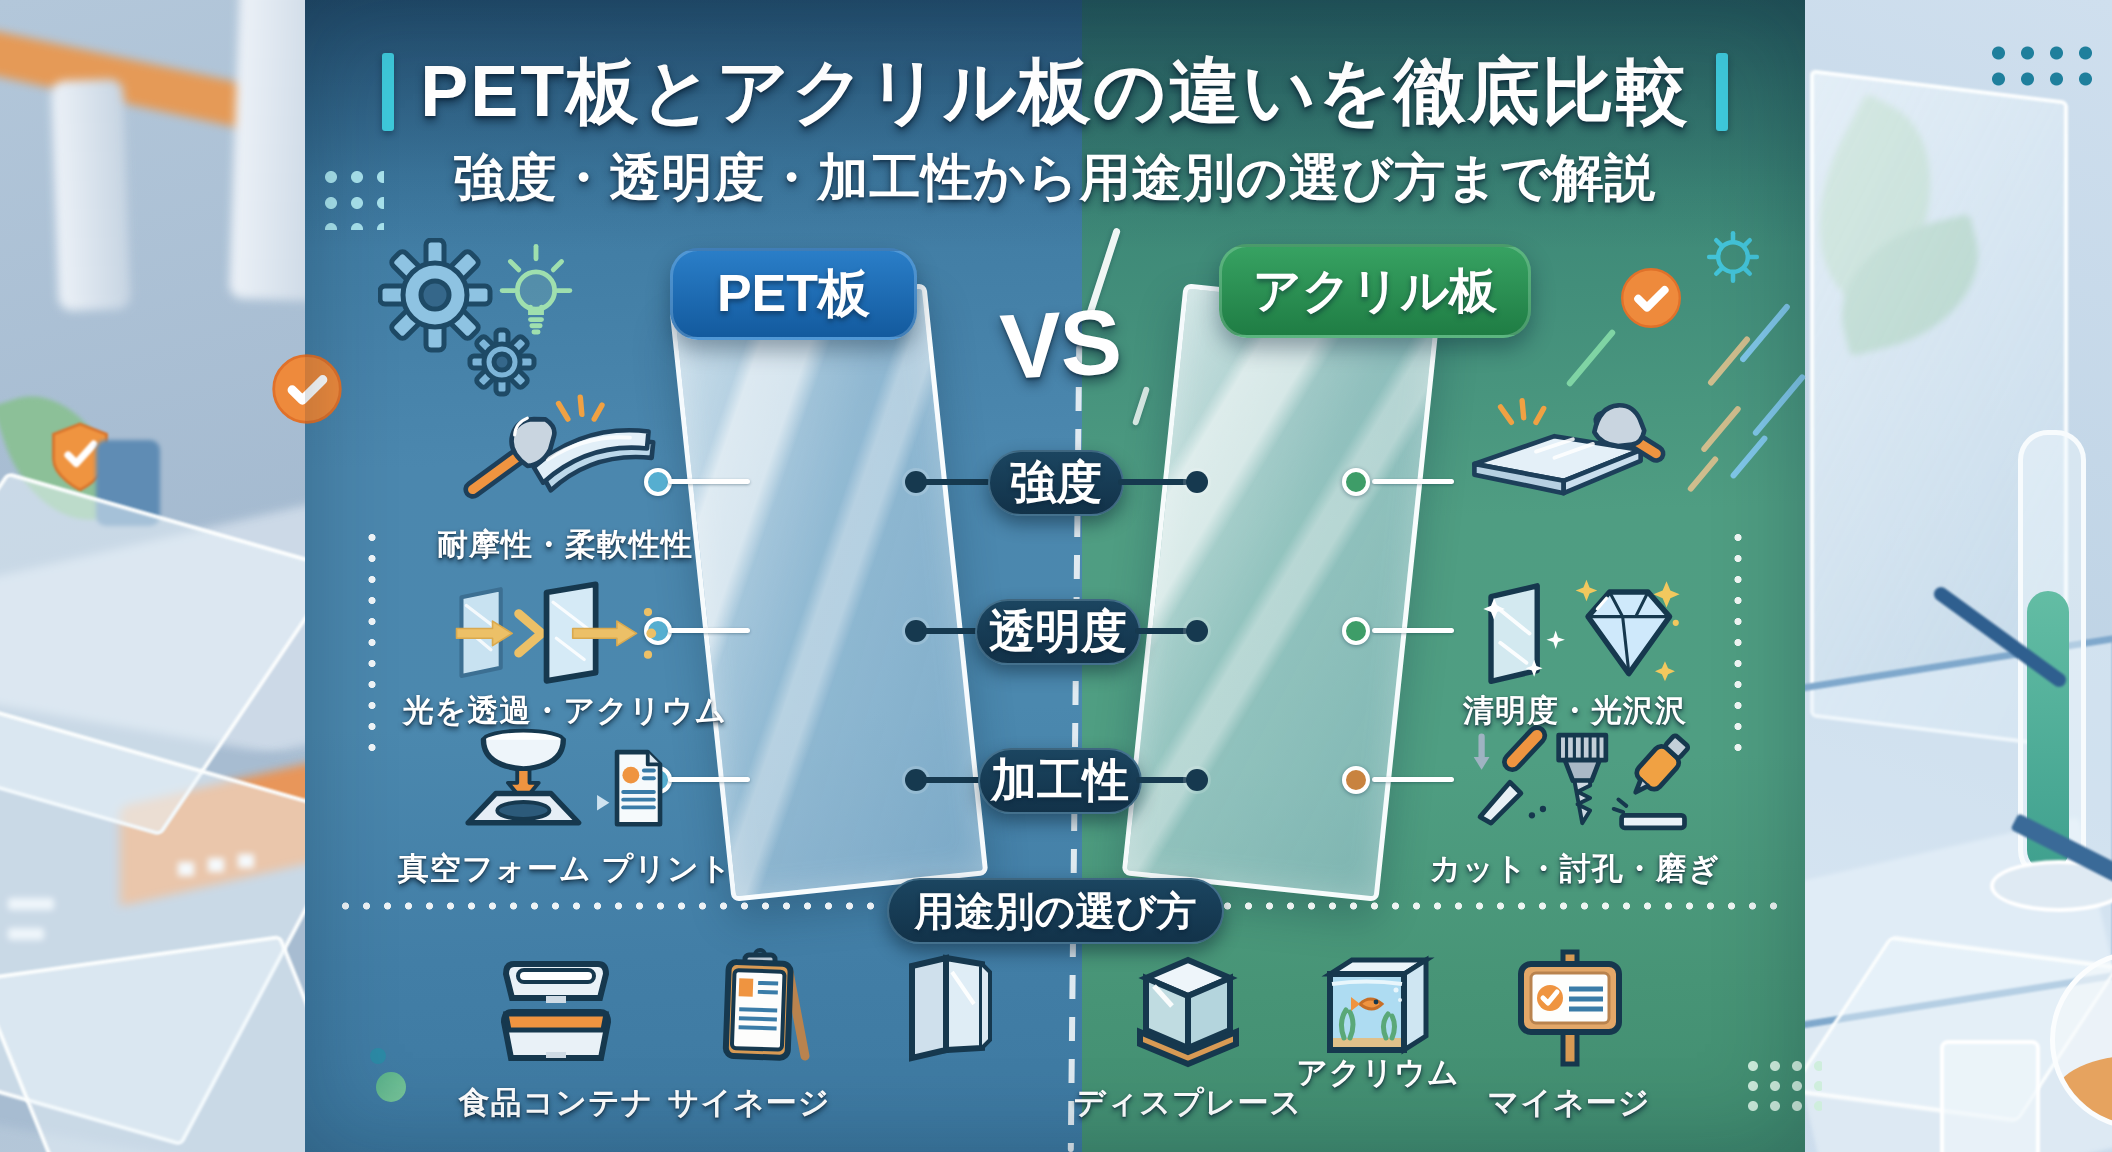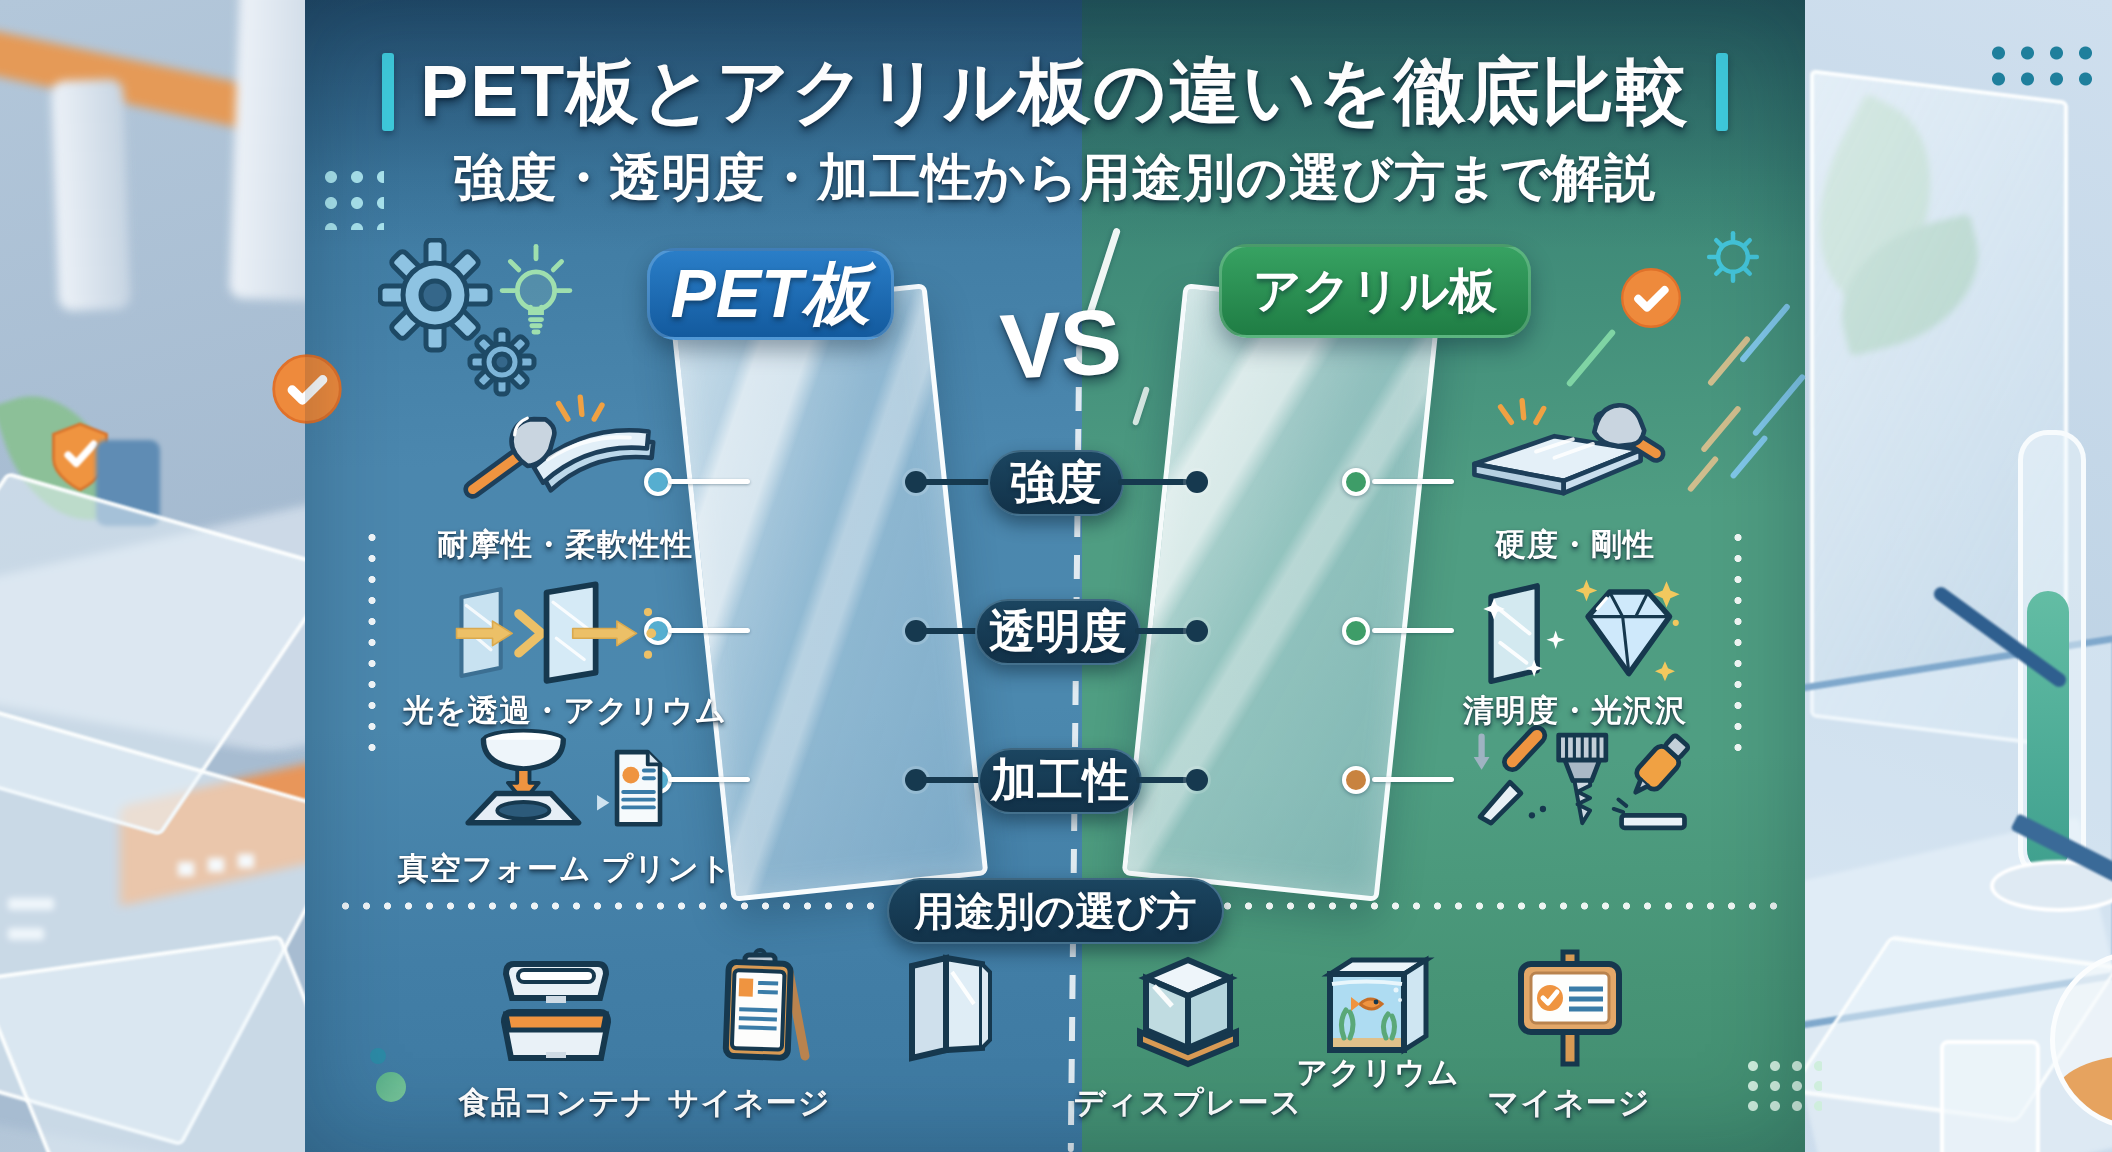--- a/index.html
+++ b/index.html
@@ -21,21 +21,21 @@
   .top-shade{left:305px;top:0;width:1500px;height:250px;background:linear-gradient(180deg,rgba(13,42,66,.35),rgba(13,42,66,0));}
   .panel-shade{left:305px;top:0;width:1500px;height:1152px;box-shadow:inset 0 0 90px rgba(8,28,48,.28);pointer-events:none;}
   .divider{left:1072px;top:345px;width:6px;height:807px;background:repeating-linear-gradient(180deg,rgba(255,255,255,.92) 0 24px,transparent 24px 42px);border-radius:3px;transform:rotate(.6deg);opacity:.9;}
   
   .title-wrap{left:305px;top:44px;width:1500px;display:flex;justify-content:center;align-items:center;gap:26px;}
   .title-bar{width:12px;height:78px;background:#3ec8da;border-radius:3px;box-shadow:0 3px 6px rgba(5,30,50,.4);}
   .title-text{font-size:72px;font-weight:800;color:#fff;letter-spacing:2px;text-shadow:0 5px 9px rgba(5,25,45,.6),0 2px 3px rgba(5,25,45,.55);white-space:nowrap;}
   .subtitle{left:305px;top:144px;width:1500px;text-align:center;font-size:51px;font-weight:800;color:#fff;letter-spacing:1px;text-shadow:0 4px 8px rgba(5,25,45,.6),0 2px 3px rgba(5,25,45,.5);}
   
   .badge{display:flex;align-items:center;justify-content:center;color:#fff;font-weight:800;border-radius:28px;box-shadow:0 10px 22px rgba(5,30,50,.38);text-shadow:0 3px 5px rgba(5,25,45,.5);}
-  .badge-pet{left:647px;top:248px;width:241px;height:86px;font-size:68px;background:linear-gradient(180deg,#2a7ec8,#135a9e);border:3px solid rgba(200,230,255,.25);font-style:italic;}
+  .badge-pet{left:670px;top:248px;width:241px;height:86px;font-size:52px;background:linear-gradient(180deg,#2a7ec8,#135a9e);border:3px solid rgba(200,230,255,.25);}
   .badge-acr{left:1219px;top:244px;width:306px;height:88px;font-size:48px;background:linear-gradient(180deg,#37a262,#1f7d44);border:3px solid rgba(205,245,220,.25);}
   .vs{left:995px;top:292px;width:130px;text-align:center;font-size:92px;font-weight:800;color:#fff;letter-spacing:-2px;transform:rotate(-3deg);text-shadow:0 6px 12px rgba(5,25,45,.55),0 2px 3px rgba(5,25,45,.5);}
   
   .glass{background:linear-gradient(112deg,rgba(238,247,252,.8) 0%,rgba(205,228,242,.55) 45%,rgba(176,208,228,.5) 100%);border:5px solid rgba(252,254,255,.95);border-radius:8px;box-shadow:0 18px 40px rgba(10,40,60,.28),inset 0 0 30px rgba(255,255,255,.25);overflow:hidden;}
   .glass::after{content:"";position:absolute;inset:0;background:linear-gradient(115deg,transparent 16%,rgba(255,255,255,.55) 19%,rgba(255,255,255,.55) 29%,transparent 33%,transparent 46%,rgba(255,255,255,.35) 49%,rgba(255,255,255,.35) 54%,transparent 57%);}
   .glass-left{left:700px;top:295px;width:248px;height:585px;transform:rotate(-6deg);}
   .glass-right{left:1152px;top:295px;width:248px;height:585px;transform:rotate(6deg);}
   
   .pill{display:flex;align-items:center;justify-content:center;background:linear-gradient(180deg,#1b4560,#123249);border:2px solid rgba(130,180,210,.4);border-radius:40px;color:#fff;font-weight:800;font-size:46px;box-shadow:0 8px 18px rgba(5,25,40,.45);text-shadow:0 2px 4px rgba(5,25,45,.5);}
   .cline{height:6px;background:#16394f;border-radius:3px;}
@@ -230,21 +230,20 @@
       <path d="M8 96 L112 60 L224 78 L124 118 Z" fill="#e4f0f8" stroke="#1d3f5a" stroke-width="6"></path>
       <path d="M8 96 L124 118 L124 134 L8 110 Z" fill="#b6d0e2" stroke="#1d3f5a" stroke-width="6"></path>
       <path d="M124 118 L224 78 L224 92 L124 134 Z" fill="#cadfee" stroke="#1d3f5a" stroke-width="6"></path>
       <path d="M88 80 L136 64 M112 88 L162 70" stroke="rgba(255,255,255,.85)" stroke-width="5"></path>
       <g transform="rotate(32 210 60)">
         <rect x="160" y="52" width="100" height="18" rx="9" fill="#ef9440" stroke="#1d3f5a" stroke-width="6"></rect>
         <path d="M168 80 q-12 -32 8 -46 q16 -11 34 1 l12 9 q6 16 -4 24 l-14 11 q-20 10 -36 1 z" fill="#c9d5e0" stroke="#1d3f5a" stroke-width="6"></path>
       </g>
     </g>
   </svg>
-  <div class="abs flabel" style="left:1385px;top:524px;">硬度・剛性</div>
 
   <div class="abs wdot wdot-teal" style="left:644px;top:617px;"></div>
   <div class="abs wline" style="left:668px;top:628px;width:82px;"></div>
   <div class="abs cdot" style="left:905px;top:620px;"></div>
   <div class="abs cline" style="left:922px;top:628px;width:56px;"></div>
   <div class="abs pill" style="left:975px;top:599px;width:162px;height:62px;">透明度</div>
   <div class="abs cline" style="left:1135px;top:628px;width:53px;"></div>
   <div class="abs cdot" style="left:1186px;top:620px;"></div>
   <div class="abs wline" style="left:1372px;top:628px;width:82px;"></div>
   <div class="abs wdot wdot-green" style="left:1342px;top:617px;"></div>
@@ -340,20 +339,21 @@
         <rect x="232" y="28" width="36" height="52" rx="10" fill="#f0a143" stroke="#16384e" stroke-width="6"></rect>
         <rect x="238" y="8" width="24" height="20" rx="4" fill="#c3cfd9" stroke="#16384e" stroke-width="6"></rect>
         <path d="M244 80 l6 16 6 -16" fill="#c3cfd9" stroke="#16384e" stroke-width="6"></path>
       </g>
       <g stroke="#16384e" stroke-width="5">
           <line x1="204" y1="96" x2="214" y2="104"></line>
           <line x1="198" y1="108" x2="210" y2="112"></line>
         </g>
     </g>
   </svg>
+  <div class="abs flabel" style="left:1385px;top:848px;">カット・討孔・磨ぎ</div>
 
   <div class="abs vdots" style="left:368px;top:527px;height:224px;"></div>
   <div class="abs vdots" style="left:1734px;top:527px;height:224px;"></div>
 
   <div class="abs hdots" style="left:335px;top:902px;width:1445px;"></div>
   <div class="abs usage-pill">用途別の選び方</div>
 
   <svg class="abs" style="left:496px;top:952px" width="120" height="118" viewBox="0 0 120 118">
     <path d="M18 12 H102 Q110 12 110 22 L104 46 H16 L10 22 Q10 12 18 12 Z" fill="#e9f1f7" stroke="#16384e" stroke-width="6"></path>
     <rect x="22" y="18" width="76" height="12" rx="6" fill="#fff" stroke="#16384e" stroke-width="4"></rect>

